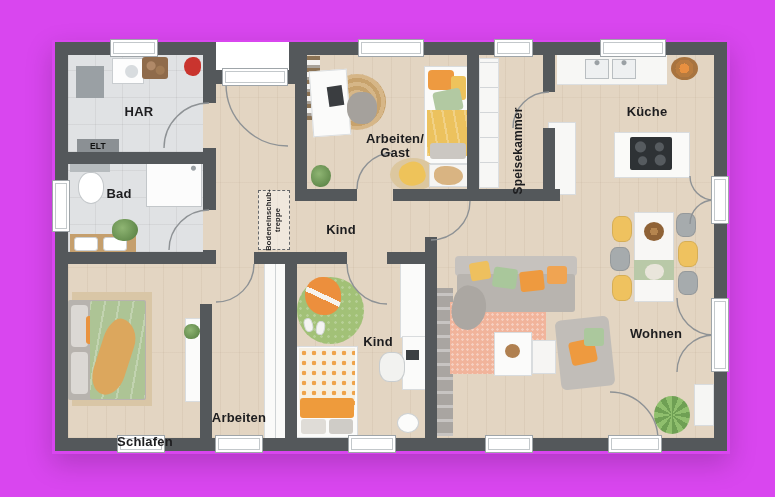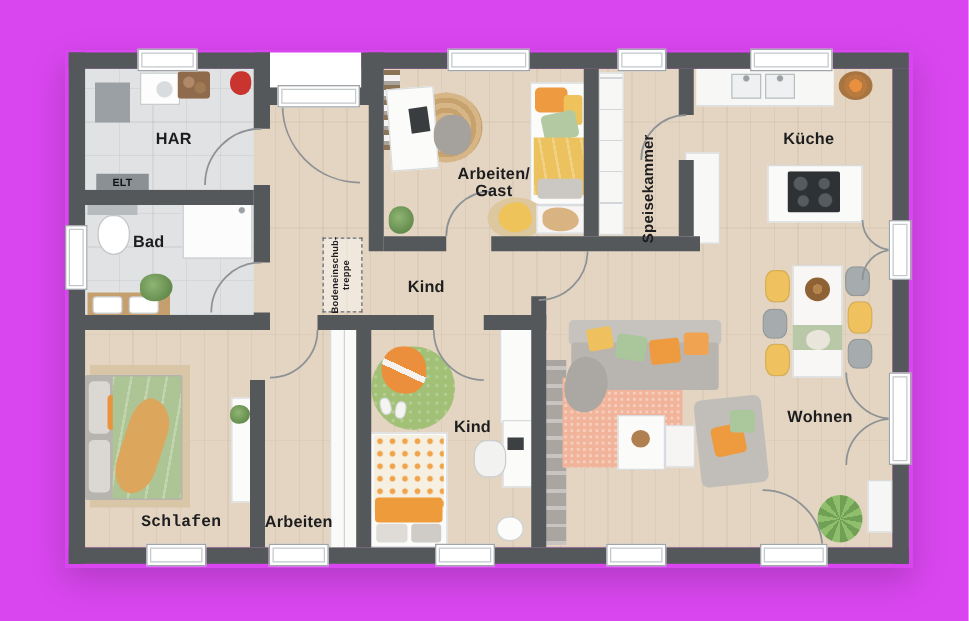--- a/index.html
+++ b/index.html
@@ -214,21 +214,21 @@
       <path d="M714,200 A24,24 0 0 0 690,224"></path>
       <path d="M714,335 A37,37 0 0 1 677,298"></path>
       <path d="M714,335 A37,37 0 0 0 677,372"></path>
       <path d="M610,392 A48,48 0 0 1 658,440"></path>
     </g>
   </svg>
 
   <div class="label" style="left:139px;top:111px;">HAR</div>
   <div class="label small" style="left:98px;top:146px;color:#111;">ELT</div>
   <div class="label" style="left:119px;top:193px;">Bad</div>
-  <div class="label" style="left:145px;top:417px;font-family:Liberation Mono, monospace;">Schlafen</div>
+  <div class="label" style="left:145px;top:441px;">Schlafen</div>
   <div class="label" style="left:239px;top:417px;">Arbeiten</div>
   <div class="label" style="left:378px;top:341px;">Kind</div>
   <div class="label" style="left:341px;top:229px;">Kind</div>
   <div class="label twoline" style="left:395px;top:146px;">
     <span style="display:block;">Arbeiten/</span>
     <span style="display:block;">Gast</span>
   </div>
   <div class="label vlabel" style="left:518px;top:151px;font-size:12px;">Speisekammer</div>
   <div class="label" style="left:647px;top:111px;text-align:center;">Küche</div>
   <div class="label" style="left:656px;top:333px;">Wohnen</div>

